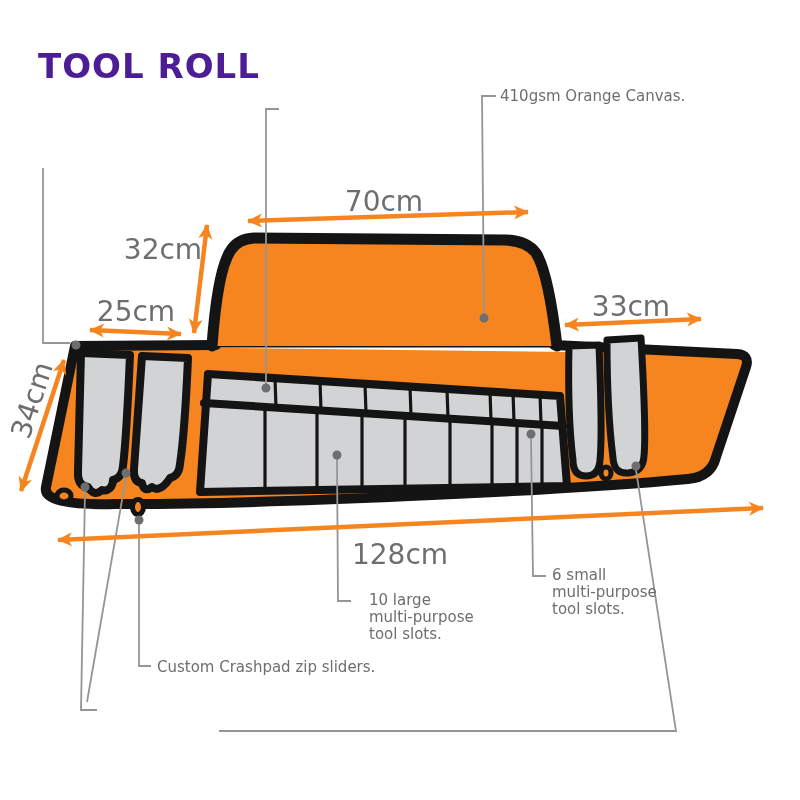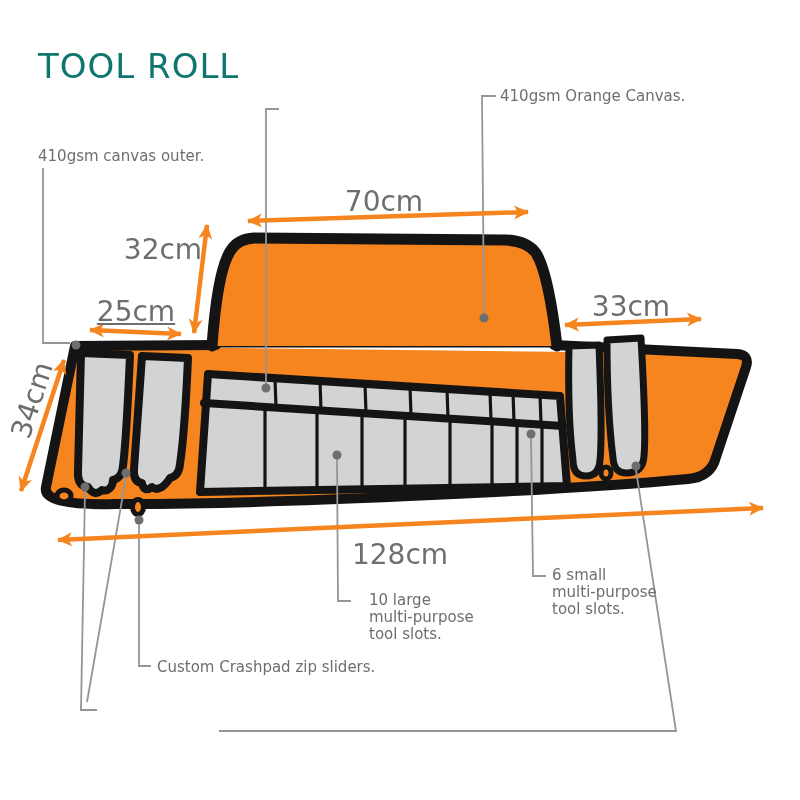--- a/index.html
+++ b/index.html
@@ -3,21 +3,21 @@
 <meta charset="utf-8">
 <style>
   html,body{margin:0;padding:0;background:#ffffff;}
   .stage{
     position:relative;width:800px;height:800px;background:#ffffff;overflow:hidden;
     font-family:"DejaVu Sans",sans-serif;
   }
   .stage svg{position:absolute;left:0;top:0;}
   .title{
     position:absolute;left:38px;top:46px;
-    font-size:34px;font-weight:normal;letter-spacing:1px;color:#0f766e;
+    font-size:34px;font-weight:bold;letter-spacing:1px;color:#4c1d95;
     white-space:nowrap;
   }
   .callout{
     position:absolute;font-size:15px;line-height:17px;color:#6D6E70;
     white-space:pre-line;
   }
   .dim{
     position:absolute;font-size:28px;color:#6D6E70;white-space:nowrap;
     transform:translateX(-50%);
   }
@@ -128,41 +128,40 @@
       <path d="M 207,225 L 194,333"></path>
       <path d="M 90,330 L 181,334"></path>
       <path d="M 565,325 L 701,319"></path>
       <path d="M 64,360 L 21,491"></path>
       <path d="M 58,540 L 763,508"></path>
     </g>
   </svg>
 
   <div class="title">TOOL ROLL</div>
 
-  <div class="callout" style="left:38px;top:148px;">410gsm canvas outer.</div>
 
 
   <div class="callout" style="left:500px;top:88px;">410gsm Orange Canvas.</div>
 
   <div class="callout" style="left:357px;top:592px;margin-left:12px;">10 large
 multi-purpose
 tool slots.</div>
 
   <div class="callout" style="left:552px;top:567px;">6 small
 multi-purpose
 tool slots.</div>
 
   <div class="callout" style="left:157px;top:659px;text-align:right;">Custom Crashpad zip sliders.</div>
 
 
   <div class="dim" style="left:384px;top:185px;">70cm</div>
 
   <div class="dim" style="left:163px;top:233px;">32cm</div>
 
-  <div class="dim" style="left:136px;top:295px;text-decoration:underline;">25cm</div>
+  <div class="dim" style="left:136px;top:295px;">25cm</div>
 
   <div class="dim" style="left:631px;top:290px;">33cm</div>
 
   <div class="dim dim-rotated" style="left:32px;top:400px;">34cm</div>
 
   <div class="dim" style="left:400px;top:538px;">128cm</div>
 
 </div>
 
 </body></html>

